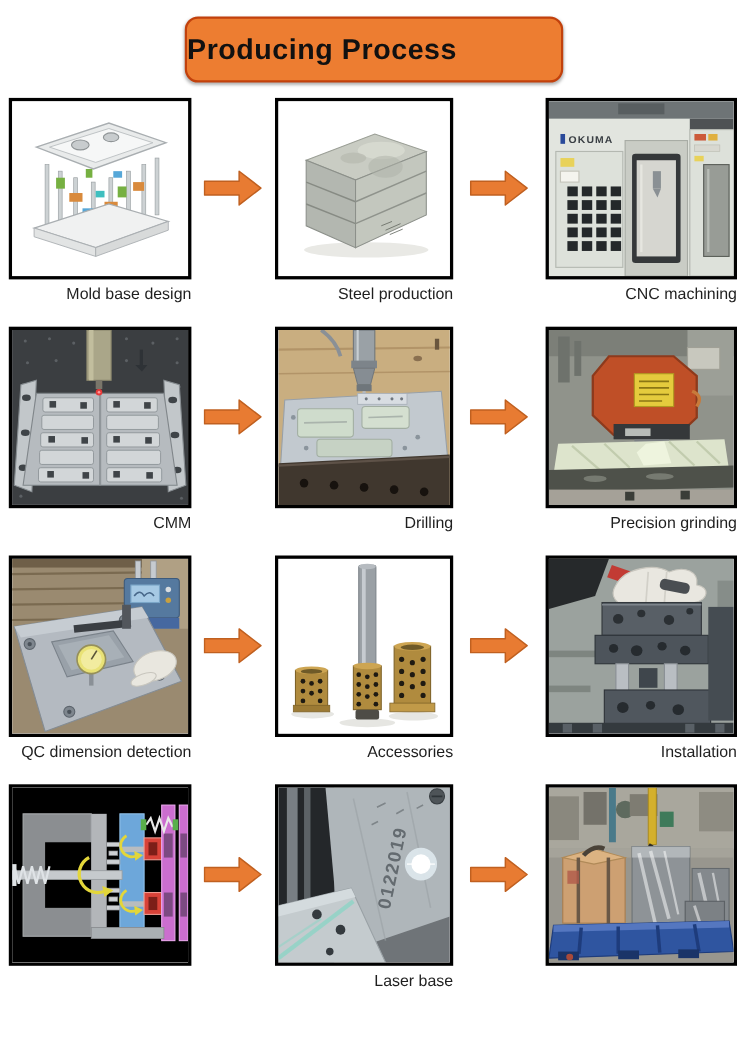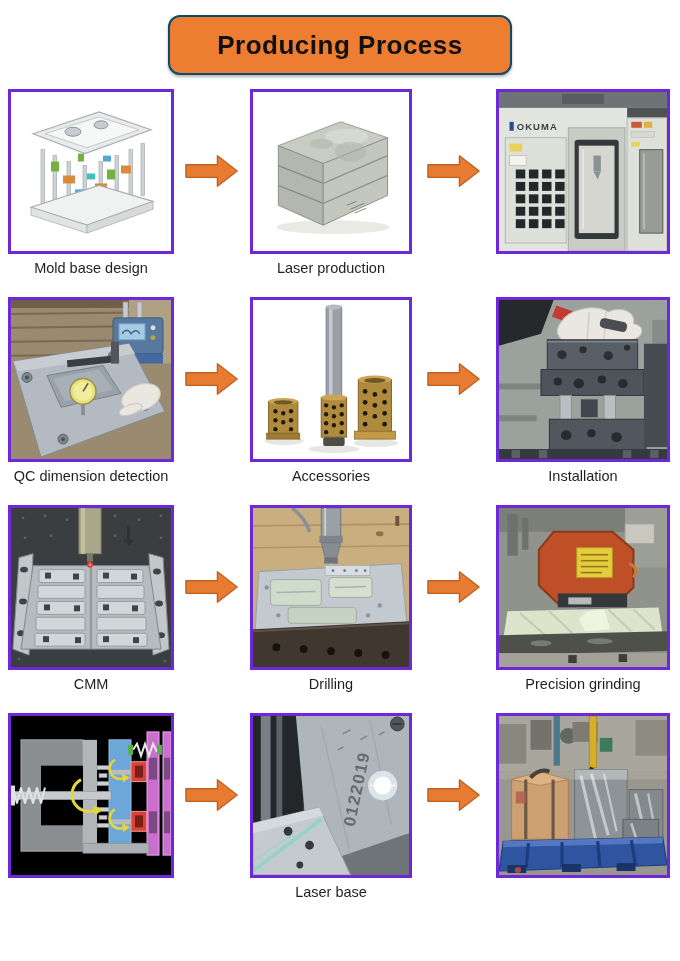--- a/index.html
+++ b/index.html
@@ -2,42 +2,42 @@
 <html><head>
 <meta charset="utf-8">
 <style>
   html,body { margin:0; padding:0; background:#ffffff; }
   .page {
     width:680px; height:961px; background:#ffffff; overflow:hidden;
     font-family:"Liberation Sans", sans-serif; position:relative;
   }
   .title-banner {
     width:340px; height:56px; margin:15px auto 14px auto;
-    background:#ED7D31; border:2px solid #0c4a6e; border-radius:12px;
-    display:flex; align-items:center; justify-content:center;
+    background:#ED7D31; border:2px solid #c2410c; border-radius:12px;
+    display:flex; align-items:center; 
     box-shadow:0 2px 3px rgba(0,0,0,0.3);
   }
   .title-banner span {
     font-size:26px; font-weight:700; color:#111111; letter-spacing:0.5px;
   }
   .process-row {
     display:grid;
     grid-template-columns:166px 76px 162px 84px 174px;
     align-items:start;
     padding:0 8px;
     margin-bottom:21px;
   }
   figure.step { margin:0; }
   .photo-frame {
-    height:165px; border:3px solid #6d28d9; box-sizing:border-box;
+    height:165px; border:3px solid #000000; box-sizing:border-box;
     background:#ffffff; overflow:hidden;
   }
   .photo-frame svg { display:block; width:100%; height:100%; }
   .step-label {
-    margin-top:6px; text-align:center; font-size:14.5px; color:#1f1f1f;
+    margin-top:6px; text-align:right; font-size:14.5px; color:#1f1f1f;
     white-space:nowrap;
   }
   .arrow-cell { display:flex; justify-content:center; margin-top:64px; }
   .arrow-cell svg { width:54px; height:36px; }
 </style>
 </head>
 <body>
 
 <div class="page">
 
@@ -96,21 +96,21 @@
           <polygon points="26,54 72,72 72,134 26,114" fill="#b3b7b0" stroke="#8c908a" stroke-width="1"></polygon>
           <polygon points="72,72 138,46 138,104 72,134" fill="#c3c7be" stroke="#8c908a" stroke-width="1"></polygon>
           <line x1="26" y1="74" x2="72" y2="92" stroke="#878b84" stroke-width="1.4"></line>
           <line x1="26" y1="94" x2="72" y2="112" stroke="#878b84" stroke-width="1.4"></line>
           <line x1="72" y1="92" x2="138" y2="64" stroke="#8f938c" stroke-width="1.4"></line>
           <line x1="72" y1="112" x2="138" y2="84" stroke="#8f938c" stroke-width="1.4"></line>
           <path d="M96,114 l10,-4 m-6,8 l14,-6 m-10,10 l12,-5" stroke="#6a6e66" stroke-width="0.8" fill="none"></path>
           <ellipse cx="100" cy="60" rx="16" ry="10" fill="#aeb2a8" opacity="0.5"></ellipse>
         </svg>
       </div>
-      <figcaption class="step-label">Laser production</figcaption>
+      <figcaption class="step-label">Steel production</figcaption>
     </figure>
 
     <div class="arrow-cell">
       <svg viewBox="0 0 60 40">
           <polygon points="1,13 36,13 36,3 58,20 36,37 36,27 1,27" fill="#E87B32" stroke="#C06020" stroke-width="1.5" stroke-linejoin="round"></polygon>
         </svg>
     </div>
 
     <figure class="step">
       <div class="photo-frame">
@@ -155,20 +155,181 @@
           <rect x="122" y="16" width="38" height="10" fill="#4e5254"></rect>
           <rect x="122" y="26" width="38" height="134" fill="#dde1da" stroke="#b4b8b1"></rect>
           <rect x="126" y="30" width="10" height="6" fill="#cc5a3a"></rect>
           <rect x="138" y="30" width="8" height="6" fill="#e0b040"></rect>
           <rect x="126" y="40" width="22" height="6" fill="#d8d8d0" stroke="#b8b8ae" stroke-width="0.5"></rect>
           <rect x="126" y="50" width="8" height="5" fill="#e8d25a"></rect>
           <rect x="134" y="58" width="22" height="84" fill="#989c96" stroke="#5a5e58"></rect>
           <line x1="138" y1="62" x2="138" y2="138" stroke="#b8bcb6" stroke-width="2"></line>
         </svg>
       </div>
+      <figcaption class="step-label">CNC machining</figcaption>
+    </figure>
+  </div>
+
+  <div class="process-row">
+    <figure class="step">
+      <div class="photo-frame">
+        <svg viewBox="0 0 160 160" preserveAspectRatio="none">
+          <rect width="160" height="160" fill="#3b3e41"></rect>
+          <g fill="#5c6064">
+            <circle cx="12" cy="10" r="1.4"></circle>
+              <circle cx="34" cy="8" r="1.4"></circle>
+              <circle cx="56" cy="12" r="1.4"></circle>
+              <circle cx="104" cy="8" r="1.4"></circle>
+              <circle cx="128" cy="12" r="1.4"></circle>
+              <circle cx="150" cy="8" r="1.4"></circle>
+            <circle cx="14" cy="30" r="1.4"></circle>
+              <circle cx="40" cy="28" r="1.4"></circle>
+              <circle cx="104" cy="28" r="1.4"></circle>
+              <circle cx="150" cy="30" r="1.4"></circle>
+            <circle cx="10" cy="50" r="1.4"></circle>
+              <circle cx="152" cy="52" r="1.4"></circle>
+              <circle cx="8" cy="152" r="1.4"></circle>
+              <circle cx="154" cy="154" r="1.4"></circle>
+          </g>
+          <polygon points="8,50 22,46 18,148 2,142" fill="#c2c7ca" stroke="#878d91"></polygon>
+          <ellipse cx="13" cy="62" rx="4" ry="3" fill="#3f4448"></ellipse>
+            <ellipse cx="12" cy="94" rx="4" ry="3" fill="#3f4448"></ellipse>
+            <ellipse cx="10" cy="126" rx="4" ry="3" fill="#3f4448"></ellipse>
+          <polygon points="138,46 152,50 158,142 142,148" fill="#c2c7ca" stroke="#878d91"></polygon>
+          <ellipse cx="146" cy="64" rx="4" ry="3" fill="#3f4448"></ellipse>
+            <ellipse cx="148" cy="96" rx="4" ry="3" fill="#3f4448"></ellipse>
+            <ellipse cx="150" cy="128" rx="4" ry="3" fill="#3f4448"></ellipse>
+          <polygon points="22,58 138,58 150,142 10,142" fill="#b6bbbf" stroke="#80868a"></polygon>
+          <line x1="80" y1="58" x2="80" y2="142" stroke="#90969a" stroke-width="2"></line>
+          <g fill="#d2d6d8" stroke="#8d9397" stroke-width="0.8">
+            <rect x="28" y="62" width="46" height="13" rx="2"></rect>
+              <rect x="86" y="62" width="46" height="13" rx="2"></rect>
+            <rect x="27" y="78" width="47" height="13" rx="2"></rect>
+              <rect x="86" y="78" width="47" height="13" rx="2"></rect>
+            <rect x="26" y="94" width="48" height="13" rx="2"></rect>
+              <rect x="86" y="94" width="48" height="13" rx="2"></rect>
+            <rect x="25" y="110" width="49" height="13" rx="2"></rect>
+              <rect x="86" y="110" width="49" height="13" rx="2"></rect>
+            <rect x="24" y="126" width="50" height="13" rx="2"></rect>
+              <rect x="86" y="126" width="50" height="13" rx="2"></rect>
+          </g>
+          <g fill="#3f4448">
+            <rect x="34" y="65" width="6" height="6"></rect>
+              <rect x="62" y="66" width="6" height="6"></rect>
+              <rect x="92" y="65" width="6" height="6"></rect>
+              <rect x="120" y="66" width="6" height="6"></rect>
+            <rect x="33" y="97" width="6" height="6"></rect>
+              <rect x="63" y="98" width="6" height="6"></rect>
+              <rect x="92" y="97" width="6" height="6"></rect>
+              <rect x="121" y="98" width="6" height="6"></rect>
+            <rect x="32" y="129" width="6" height="6"></rect>
+              <rect x="64" y="130" width="6" height="6"></rect>
+              <rect x="92" y="129" width="6" height="6"></rect>
+              <rect x="122" y="130" width="6" height="6"></rect>
+          </g>
+          <rect x="68" y="0" width="22" height="46" fill="#aaa689" stroke="#8a866c"></rect>
+          <rect x="70" y="0" width="4" height="46" fill="#c2be9e"></rect>
+          <rect x="76" y="46" width="6" height="8" fill="#7a766a"></rect>
+          <circle cx="79" cy="57" r="3" fill="#e83a3a"></circle>
+            <circle cx="79" cy="57" r="1.2" fill="#ff9a9a"></circle>
+          <rect x="116" y="18" width="3" height="14" fill="#2e3236"></rect>
+          <polygon points="112,32 123,32 118,38" fill="#2e3236"></polygon>
+        </svg>
+      </div>
+      <figcaption class="step-label">CMM</figcaption>
+    </figure>
+
+    <div class="arrow-cell">
+      <svg viewBox="0 0 60 40">
+          <polygon points="1,13 36,13 36,3 58,20 36,37 36,27 1,27" fill="#E87B32" stroke="#C06020" stroke-width="1.5" stroke-linejoin="round"></polygon>
+        </svg>
+    </div>
+
+    <figure class="step">
+      <div class="photo-frame">
+        <svg viewBox="0 0 160 160" preserveAspectRatio="none">
+          <rect width="160" height="160" fill="#c9ae80"></rect>
+          <line x1="0" y1="18" x2="160" y2="16" stroke="#b29468" stroke-width="2"></line>
+          <line x1="0" y1="40" x2="160" y2="38" stroke="#b29468" stroke-width="1.5"></line>
+          <ellipse cx="130" cy="26" rx="4" ry="2.5" fill="#8a7050"></ellipse>
+          <rect x="146" y="8" width="4" height="10" fill="#6a563e"></rect>
+          <path d="M40,0 q14,10 18,24" stroke="#8a9096" stroke-width="3.5" fill="none"></path>
+          <rect x="70" y="0" width="20" height="30" fill="#9aa1a6" stroke="#6f767b"></rect>
+          <line x1="74" y1="0" x2="74" y2="30" stroke="#c8ced2" stroke-width="2"></line>
+          <rect x="68" y="28" width="24" height="7" fill="#7d848a"></rect>
+          <polygon points="70,35 90,35 86,50 74,50" fill="#868d93" stroke="#6a7278" stroke-width="0.8"></polygon>
+          <rect x="73" y="50" width="14" height="6" fill="#6f767b"></rect>
+          <rect x="78.5" y="56" width="3" height="13" fill="#b4bac0"></rect>
+          <polygon points="6,64 152,56 158,118 2,126" fill="#c2c9cf" stroke="#98a0a8"></polygon>
+          <rect x="74" y="58" width="46" height="10" fill="#d8dde2" stroke="#a8b0b8" stroke-width="0.8"></rect>
+          <circle cx="82" cy="63" r="1.4" fill="#6e767e"></circle>
+            <circle cx="94" cy="63" r="1.4" fill="#6e767e"></circle>
+            <circle cx="106" cy="63" r="1.4" fill="#6e767e"></circle>
+            <circle cx="115" cy="63" r="1.4" fill="#6e767e"></circle>
+          <rect x="18" y="72" width="52" height="26" rx="3" fill="#cfdccc" stroke="#a2aea2"></rect>
+          <rect x="78" y="70" width="44" height="20" rx="3" fill="#d4dfd0" stroke="#a2aea2"></rect>
+          <rect x="36" y="100" width="70" height="16" rx="3" fill="#c6d2c4" stroke="#a2aea2"></rect>
+          <line x1="24" y1="85" x2="64" y2="84" stroke="#aab4ac" stroke-width="1.5"></line>
+          <line x1="84" y1="80" x2="116" y2="79" stroke="#aab4ac" stroke-width="1.5"></line>
+          <circle cx="14" cy="80" r="2.2" fill="#8a949c"></circle>
+            <circle cx="130" cy="98" r="2.2" fill="#8a949c"></circle>
+            <circle cx="26" cy="108" r="2.2" fill="#8a949c"></circle>
+            <circle cx="118" cy="108" r="2.2" fill="#8a949c"></circle>
+          <polygon points="0,122 160,114 160,160 0,160" fill="#40372e"></polygon>
+          <circle cx="24" cy="140" r="4" fill="#17120e"></circle>
+            <circle cx="52" cy="142" r="4" fill="#17120e"></circle>
+            <circle cx="80" cy="144" r="4" fill="#17120e"></circle>
+            <circle cx="108" cy="146" r="4" fill="#17120e"></circle>
+            <circle cx="136" cy="148" r="4" fill="#17120e"></circle>
+          <line x1="0" y1="124" x2="160" y2="116" stroke="#5e5248" stroke-width="2"></line>
+        </svg>
+      </div>
+      <figcaption class="step-label">Drilling</figcaption>
+    </figure>
+
+    <div class="arrow-cell">
+      <svg viewBox="0 0 60 40">
+          <polygon points="1,13 36,13 36,3 58,20 36,37 36,27 1,27" fill="#E87B32" stroke="#C06020" stroke-width="1.5" stroke-linejoin="round"></polygon>
+        </svg>
+    </div>
+
+    <figure class="step">
+      <div class="photo-frame">
+        <svg viewBox="0 0 160 160" preserveAspectRatio="none">
+          <rect width="160" height="160" fill="#90938b"></rect>
+          <rect x="0" y="0" width="160" height="24" fill="#7c7f78"></rect>
+          <rect x="8" y="6" width="10" height="42" fill="#6e726c"></rect>
+          <rect x="22" y="10" width="6" height="32" fill="#6e726c"></rect>
+          <rect x="120" y="0" width="40" height="60" fill="#9c9f97"></rect>
+          <rect x="120" y="16" width="28" height="20" fill="#c8c8be" stroke="#a0a096"></rect>
+          <polygon points="52,24 108,24 128,42 128,80 112,96 56,96 38,78 38,42" fill="#bf4f27" stroke="#8d3a1c" stroke-width="2"></polygon>
+          <rect x="74" y="40" width="34" height="30" fill="#e5cb3d" stroke="#b09a20"></rect>
+          <line x1="78" y1="47" x2="104" y2="47" stroke="#8a7614" stroke-width="1.5"></line>
+          <line x1="78" y1="53" x2="104" y2="53" stroke="#8a7614" stroke-width="1.5"></line>
+          <line x1="78" y1="59" x2="104" y2="59" stroke="#8a7614" stroke-width="1.5"></line>
+          <line x1="78" y1="65" x2="98" y2="65" stroke="#8a7614" stroke-width="1.5"></line>
+          <path d="M124,56 q10,4 4,14" stroke="#c87a3a" stroke-width="3" fill="none"></path>
+          <rect x="56" y="86" width="66" height="14" fill="#35383a"></rect>
+          <rect x="66" y="90" width="22" height="7" fill="#b8bcb8"></rect>
+          <rect x="74" y="100" width="30" height="8" fill="#7c8084"></rect>
+          <polygon points="8,104 152,100 156,128 4,132" fill="#dde4cc"></polygon>
+          <line x1="20" y1="106" x2="44" y2="128" stroke="#c2ccae" stroke-width="2"></line>
+          <line x1="48" y1="104" x2="70" y2="126" stroke="#c2ccae" stroke-width="2"></line>
+          <line x1="104" y1="102" x2="126" y2="124" stroke="#c2ccae" stroke-width="2"></line>
+          <line x1="128" y1="102" x2="148" y2="122" stroke="#c2ccae" stroke-width="2"></line>
+          <polygon points="84,104 100,102 106,122 82,124 76,112" fill="#eef4de"></polygon>
+          <polygon points="0,128 160,124 160,144 0,148" fill="#4e514a"></polygon>
+          <ellipse cx="40" cy="136" rx="10" ry="3" fill="#7e8178" opacity="0.85"></ellipse>
+          <ellipse cx="96" cy="134" rx="12" ry="3" fill="#7e8178" opacity="0.85"></ellipse>
+          <rect x="0" y="146" width="160" height="14" fill="#a5a198"></rect>
+          <rect x="66" y="148" width="8" height="8" fill="#3a3d38"></rect>
+          <rect x="114" y="147" width="8" height="8" fill="#3a3d38"></rect>
+        </svg>
+      </div>
+      <figcaption class="step-label">Precision grinding</figcaption>
     </figure>
   </div>
 
   <div class="process-row">
     <figure class="step">
       <div class="photo-frame">
         <svg viewBox="0 0 160 160" preserveAspectRatio="none">
           <rect width="160" height="160" fill="#9a8a70"></rect>
           <rect x="0" y="0" width="160" height="8" fill="#6f5f48"></rect>
           <line x1="0" y1="14" x2="160" y2="12" stroke="#7a6a50" stroke-width="2"></line>
@@ -318,180 +479,20 @@
             <circle cx="112" cy="138" r="5" fill="#262b2f"></circle>
           <rect x="138" y="44" width="22" height="104" fill="#454c52"></rect>
           <rect x="0" y="150" width="160" height="10" fill="#343a3e"></rect>
           <rect x="12" y="151" width="8" height="8" fill="#596066"></rect>
             <rect x="38" y="151" width="8" height="8" fill="#596066"></rect>
             <rect x="118" y="151" width="8" height="8" fill="#596066"></rect>
             <rect x="144" y="151" width="8" height="8" fill="#596066"></rect>
         </svg>
       </div>
       <figcaption class="step-label">Installation</figcaption>
-    </figure>
-  </div>
-
-  <div class="process-row">
-    <figure class="step">
-      <div class="photo-frame">
-        <svg viewBox="0 0 160 160" preserveAspectRatio="none">
-          <rect width="160" height="160" fill="#3b3e41"></rect>
-          <g fill="#5c6064">
-            <circle cx="12" cy="10" r="1.4"></circle>
-              <circle cx="34" cy="8" r="1.4"></circle>
-              <circle cx="56" cy="12" r="1.4"></circle>
-              <circle cx="104" cy="8" r="1.4"></circle>
-              <circle cx="128" cy="12" r="1.4"></circle>
-              <circle cx="150" cy="8" r="1.4"></circle>
-            <circle cx="14" cy="30" r="1.4"></circle>
-              <circle cx="40" cy="28" r="1.4"></circle>
-              <circle cx="104" cy="28" r="1.4"></circle>
-              <circle cx="150" cy="30" r="1.4"></circle>
-            <circle cx="10" cy="50" r="1.4"></circle>
-              <circle cx="152" cy="52" r="1.4"></circle>
-              <circle cx="8" cy="152" r="1.4"></circle>
-              <circle cx="154" cy="154" r="1.4"></circle>
-          </g>
-          <polygon points="8,50 22,46 18,148 2,142" fill="#c2c7ca" stroke="#878d91"></polygon>
-          <ellipse cx="13" cy="62" rx="4" ry="3" fill="#3f4448"></ellipse>
-            <ellipse cx="12" cy="94" rx="4" ry="3" fill="#3f4448"></ellipse>
-            <ellipse cx="10" cy="126" rx="4" ry="3" fill="#3f4448"></ellipse>
-          <polygon points="138,46 152,50 158,142 142,148" fill="#c2c7ca" stroke="#878d91"></polygon>
-          <ellipse cx="146" cy="64" rx="4" ry="3" fill="#3f4448"></ellipse>
-            <ellipse cx="148" cy="96" rx="4" ry="3" fill="#3f4448"></ellipse>
-            <ellipse cx="150" cy="128" rx="4" ry="3" fill="#3f4448"></ellipse>
-          <polygon points="22,58 138,58 150,142 10,142" fill="#b6bbbf" stroke="#80868a"></polygon>
-          <line x1="80" y1="58" x2="80" y2="142" stroke="#90969a" stroke-width="2"></line>
-          <g fill="#d2d6d8" stroke="#8d9397" stroke-width="0.8">
-            <rect x="28" y="62" width="46" height="13" rx="2"></rect>
-              <rect x="86" y="62" width="46" height="13" rx="2"></rect>
-            <rect x="27" y="78" width="47" height="13" rx="2"></rect>
-              <rect x="86" y="78" width="47" height="13" rx="2"></rect>
-            <rect x="26" y="94" width="48" height="13" rx="2"></rect>
-              <rect x="86" y="94" width="48" height="13" rx="2"></rect>
-            <rect x="25" y="110" width="49" height="13" rx="2"></rect>
-              <rect x="86" y="110" width="49" height="13" rx="2"></rect>
-            <rect x="24" y="126" width="50" height="13" rx="2"></rect>
-              <rect x="86" y="126" width="50" height="13" rx="2"></rect>
-          </g>
-          <g fill="#3f4448">
-            <rect x="34" y="65" width="6" height="6"></rect>
-              <rect x="62" y="66" width="6" height="6"></rect>
-              <rect x="92" y="65" width="6" height="6"></rect>
-              <rect x="120" y="66" width="6" height="6"></rect>
-            <rect x="33" y="97" width="6" height="6"></rect>
-              <rect x="63" y="98" width="6" height="6"></rect>
-              <rect x="92" y="97" width="6" height="6"></rect>
-              <rect x="121" y="98" width="6" height="6"></rect>
-            <rect x="32" y="129" width="6" height="6"></rect>
-              <rect x="64" y="130" width="6" height="6"></rect>
-              <rect x="92" y="129" width="6" height="6"></rect>
-              <rect x="122" y="130" width="6" height="6"></rect>
-          </g>
-          <rect x="68" y="0" width="22" height="46" fill="#aaa689" stroke="#8a866c"></rect>
-          <rect x="70" y="0" width="4" height="46" fill="#c2be9e"></rect>
-          <rect x="76" y="46" width="6" height="8" fill="#7a766a"></rect>
-          <circle cx="79" cy="57" r="3" fill="#e83a3a"></circle>
-            <circle cx="79" cy="57" r="1.2" fill="#ff9a9a"></circle>
-          <rect x="116" y="18" width="3" height="14" fill="#2e3236"></rect>
-          <polygon points="112,32 123,32 118,38" fill="#2e3236"></polygon>
-        </svg>
-      </div>
-      <figcaption class="step-label">CMM</figcaption>
-    </figure>
-
-    <div class="arrow-cell">
-      <svg viewBox="0 0 60 40">
-          <polygon points="1,13 36,13 36,3 58,20 36,37 36,27 1,27" fill="#E87B32" stroke="#C06020" stroke-width="1.5" stroke-linejoin="round"></polygon>
-        </svg>
-    </div>
-
-    <figure class="step">
-      <div class="photo-frame">
-        <svg viewBox="0 0 160 160" preserveAspectRatio="none">
-          <rect width="160" height="160" fill="#c9ae80"></rect>
-          <line x1="0" y1="18" x2="160" y2="16" stroke="#b29468" stroke-width="2"></line>
-          <line x1="0" y1="40" x2="160" y2="38" stroke="#b29468" stroke-width="1.5"></line>
-          <ellipse cx="130" cy="26" rx="4" ry="2.5" fill="#8a7050"></ellipse>
-          <rect x="146" y="8" width="4" height="10" fill="#6a563e"></rect>
-          <path d="M40,0 q14,10 18,24" stroke="#8a9096" stroke-width="3.5" fill="none"></path>
-          <rect x="70" y="0" width="20" height="30" fill="#9aa1a6" stroke="#6f767b"></rect>
-          <line x1="74" y1="0" x2="74" y2="30" stroke="#c8ced2" stroke-width="2"></line>
-          <rect x="68" y="28" width="24" height="7" fill="#7d848a"></rect>
-          <polygon points="70,35 90,35 86,50 74,50" fill="#868d93" stroke="#6a7278" stroke-width="0.8"></polygon>
-          <rect x="73" y="50" width="14" height="6" fill="#6f767b"></rect>
-          <rect x="78.5" y="56" width="3" height="13" fill="#b4bac0"></rect>
-          <polygon points="6,64 152,56 158,118 2,126" fill="#c2c9cf" stroke="#98a0a8"></polygon>
-          <rect x="74" y="58" width="46" height="10" fill="#d8dde2" stroke="#a8b0b8" stroke-width="0.8"></rect>
-          <circle cx="82" cy="63" r="1.4" fill="#6e767e"></circle>
-            <circle cx="94" cy="63" r="1.4" fill="#6e767e"></circle>
-            <circle cx="106" cy="63" r="1.4" fill="#6e767e"></circle>
-            <circle cx="115" cy="63" r="1.4" fill="#6e767e"></circle>
-          <rect x="18" y="72" width="52" height="26" rx="3" fill="#cfdccc" stroke="#a2aea2"></rect>
-          <rect x="78" y="70" width="44" height="20" rx="3" fill="#d4dfd0" stroke="#a2aea2"></rect>
-          <rect x="36" y="100" width="70" height="16" rx="3" fill="#c6d2c4" stroke="#a2aea2"></rect>
-          <line x1="24" y1="85" x2="64" y2="84" stroke="#aab4ac" stroke-width="1.5"></line>
-          <line x1="84" y1="80" x2="116" y2="79" stroke="#aab4ac" stroke-width="1.5"></line>
-          <circle cx="14" cy="80" r="2.2" fill="#8a949c"></circle>
-            <circle cx="130" cy="98" r="2.2" fill="#8a949c"></circle>
-            <circle cx="26" cy="108" r="2.2" fill="#8a949c"></circle>
-            <circle cx="118" cy="108" r="2.2" fill="#8a949c"></circle>
-          <polygon points="0,122 160,114 160,160 0,160" fill="#40372e"></polygon>
-          <circle cx="24" cy="140" r="4" fill="#17120e"></circle>
-            <circle cx="52" cy="142" r="4" fill="#17120e"></circle>
-            <circle cx="80" cy="144" r="4" fill="#17120e"></circle>
-            <circle cx="108" cy="146" r="4" fill="#17120e"></circle>
-            <circle cx="136" cy="148" r="4" fill="#17120e"></circle>
-          <line x1="0" y1="124" x2="160" y2="116" stroke="#5e5248" stroke-width="2"></line>
-        </svg>
-      </div>
-      <figcaption class="step-label">Drilling</figcaption>
-    </figure>
-
-    <div class="arrow-cell">
-      <svg viewBox="0 0 60 40">
-          <polygon points="1,13 36,13 36,3 58,20 36,37 36,27 1,27" fill="#E87B32" stroke="#C06020" stroke-width="1.5" stroke-linejoin="round"></polygon>
-        </svg>
-    </div>
-
-    <figure class="step">
-      <div class="photo-frame">
-        <svg viewBox="0 0 160 160" preserveAspectRatio="none">
-          <rect width="160" height="160" fill="#90938b"></rect>
-          <rect x="0" y="0" width="160" height="24" fill="#7c7f78"></rect>
-          <rect x="8" y="6" width="10" height="42" fill="#6e726c"></rect>
-          <rect x="22" y="10" width="6" height="32" fill="#6e726c"></rect>
-          <rect x="120" y="0" width="40" height="60" fill="#9c9f97"></rect>
-          <rect x="120" y="16" width="28" height="20" fill="#c8c8be" stroke="#a0a096"></rect>
-          <polygon points="52,24 108,24 128,42 128,80 112,96 56,96 38,78 38,42" fill="#bf4f27" stroke="#8d3a1c" stroke-width="2"></polygon>
-          <rect x="74" y="40" width="34" height="30" fill="#e5cb3d" stroke="#b09a20"></rect>
-          <line x1="78" y1="47" x2="104" y2="47" stroke="#8a7614" stroke-width="1.5"></line>
-          <line x1="78" y1="53" x2="104" y2="53" stroke="#8a7614" stroke-width="1.5"></line>
-          <line x1="78" y1="59" x2="104" y2="59" stroke="#8a7614" stroke-width="1.5"></line>
-          <line x1="78" y1="65" x2="98" y2="65" stroke="#8a7614" stroke-width="1.5"></line>
-          <path d="M124,56 q10,4 4,14" stroke="#c87a3a" stroke-width="3" fill="none"></path>
-          <rect x="56" y="86" width="66" height="14" fill="#35383a"></rect>
-          <rect x="66" y="90" width="22" height="7" fill="#b8bcb8"></rect>
-          <rect x="74" y="100" width="30" height="8" fill="#7c8084"></rect>
-          <polygon points="8,104 152,100 156,128 4,132" fill="#dde4cc"></polygon>
-          <line x1="20" y1="106" x2="44" y2="128" stroke="#c2ccae" stroke-width="2"></line>
-          <line x1="48" y1="104" x2="70" y2="126" stroke="#c2ccae" stroke-width="2"></line>
-          <line x1="104" y1="102" x2="126" y2="124" stroke="#c2ccae" stroke-width="2"></line>
-          <line x1="128" y1="102" x2="148" y2="122" stroke="#c2ccae" stroke-width="2"></line>
-          <polygon points="84,104 100,102 106,122 82,124 76,112" fill="#eef4de"></polygon>
-          <polygon points="0,128 160,124 160,144 0,148" fill="#4e514a"></polygon>
-          <ellipse cx="40" cy="136" rx="10" ry="3" fill="#7e8178" opacity="0.85"></ellipse>
-          <ellipse cx="96" cy="134" rx="12" ry="3" fill="#7e8178" opacity="0.85"></ellipse>
-          <rect x="0" y="146" width="160" height="14" fill="#a5a198"></rect>
-          <rect x="66" y="148" width="8" height="8" fill="#3a3d38"></rect>
-          <rect x="114" y="147" width="8" height="8" fill="#3a3d38"></rect>
-        </svg>
-      </div>
-      <figcaption class="step-label">Precision grinding</figcaption>
     </figure>
   </div>
 
   <div class="process-row">
     <figure class="step">
       <div class="photo-frame">
         <svg viewBox="0 0 160 160" preserveAspectRatio="none">
           <rect width="160" height="160" fill="#000000"></rect>
           <rect x="10" y="24" width="62" height="112" fill="#8b8e91" stroke="#a8abad"></rect>
           <rect x="30" y="50" width="42" height="60" fill="#000000"></rect>

